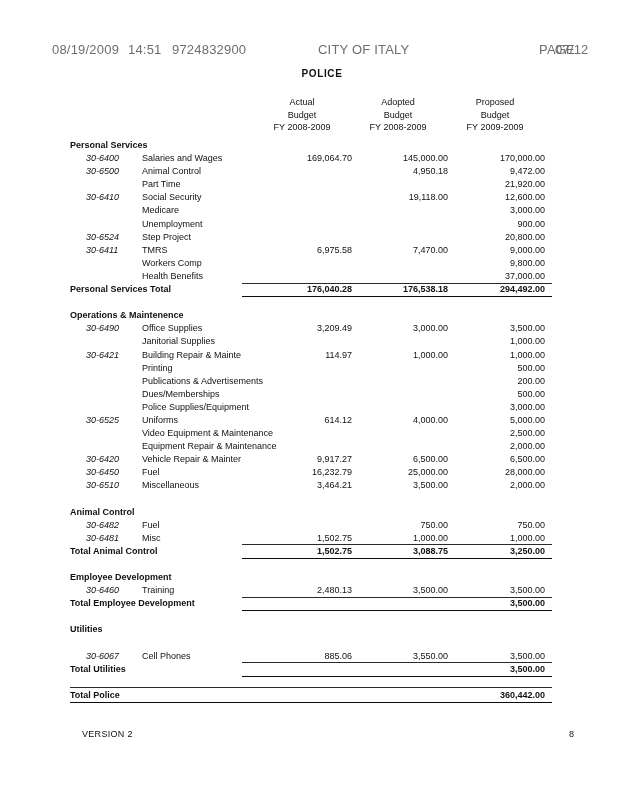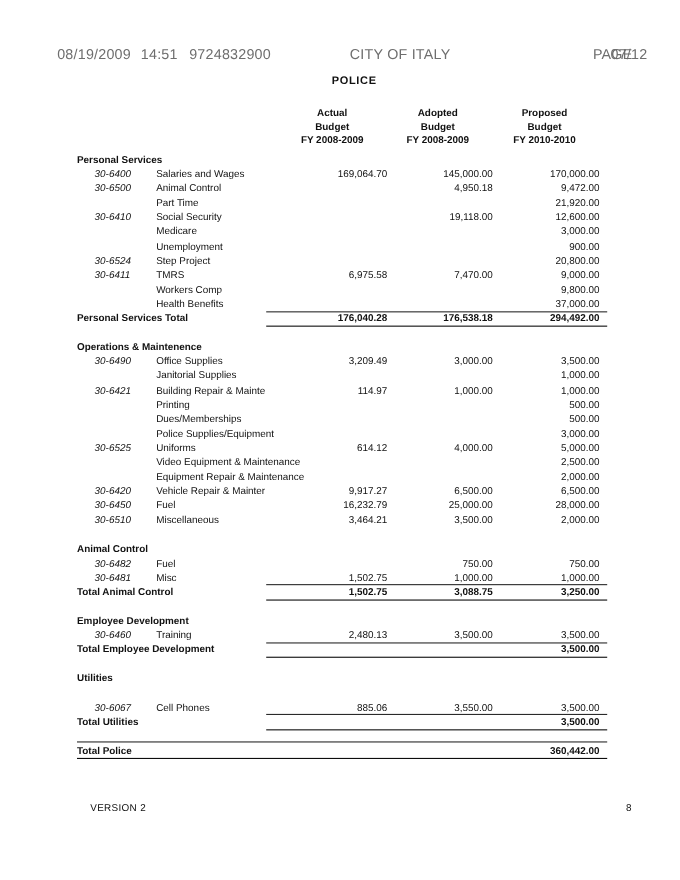--- a/index.html
+++ b/index.html
@@ -56,21 +56,21 @@
     letter-spacing: 0.6px;
     padding-left: 26px;
     box-sizing: border-box;
   }
 
   
   .col-head {
     position: absolute;
     top: 96px;
     font-size: 9px;
-    font-weight: bold;
+    font-weight: normal;
     text-align: center;
     line-height: 12.5px;
     white-space: nowrap;
   }
   .col-head.c1 { left: 252px; width: 100px; }
   .col-head.c2 { left: 348px; width: 100px; }
   .col-head.c3 { left: 445px; width: 100px; }
 
   
   .rows { position: absolute; top: 140px; left: 0; width: 618px; }
@@ -161,21 +161,21 @@
     <div>FY 2008-2009</div>
   </div>
   <div class="col-head c2">
     <div>Adopted</div>
     <div>Budget</div>
     <div>FY 2008-2009</div>
   </div>
   <div class="col-head c3">
     <div>Proposed</div>
     <div>Budget</div>
-    <div>FY 2010-2010</div>
+    <div>FY 2009-2009</div>
   </div>
 
   <div class="rows" id="rows-host">
       <div class="row">
         <span class="label lvl0">Personal Services</span>
       </div>
       <div class="row">
         <span class="code">30-6400</span>
         <span class="label lvl1">Salaries and Wages</span>
         <span class="v v1">169,064.70</span>
@@ -254,20 +254,24 @@
         <span class="label lvl1">Building Repair &amp; Mainte</span>
         <span class="v v1">114.97</span>
         <span class="v v2">1,000.00</span>
         <span class="v v3">1,000.00</span>
       </div>
       <div class="row">
         <span class="label lvl1">Printing</span>
         <span class="v v3">500.00</span>
       </div>
       <div class="row">
+        <span class="label lvl1">Publications &amp; Advertisements</span>
+        <span class="v v3">200.00</span>
+      </div>
+      <div class="row">
         <span class="label lvl1">Dues/Memberships</span>
         <span class="v v3">500.00</span>
       </div>
       <div class="row">
         <span class="label lvl1">Police Supplies/Equipment</span>
         <span class="v v3">3,000.00</span>
       </div>
       <div class="row">
         <span class="code">30-6525</span>
         <span class="label lvl1">Uniforms</span>

